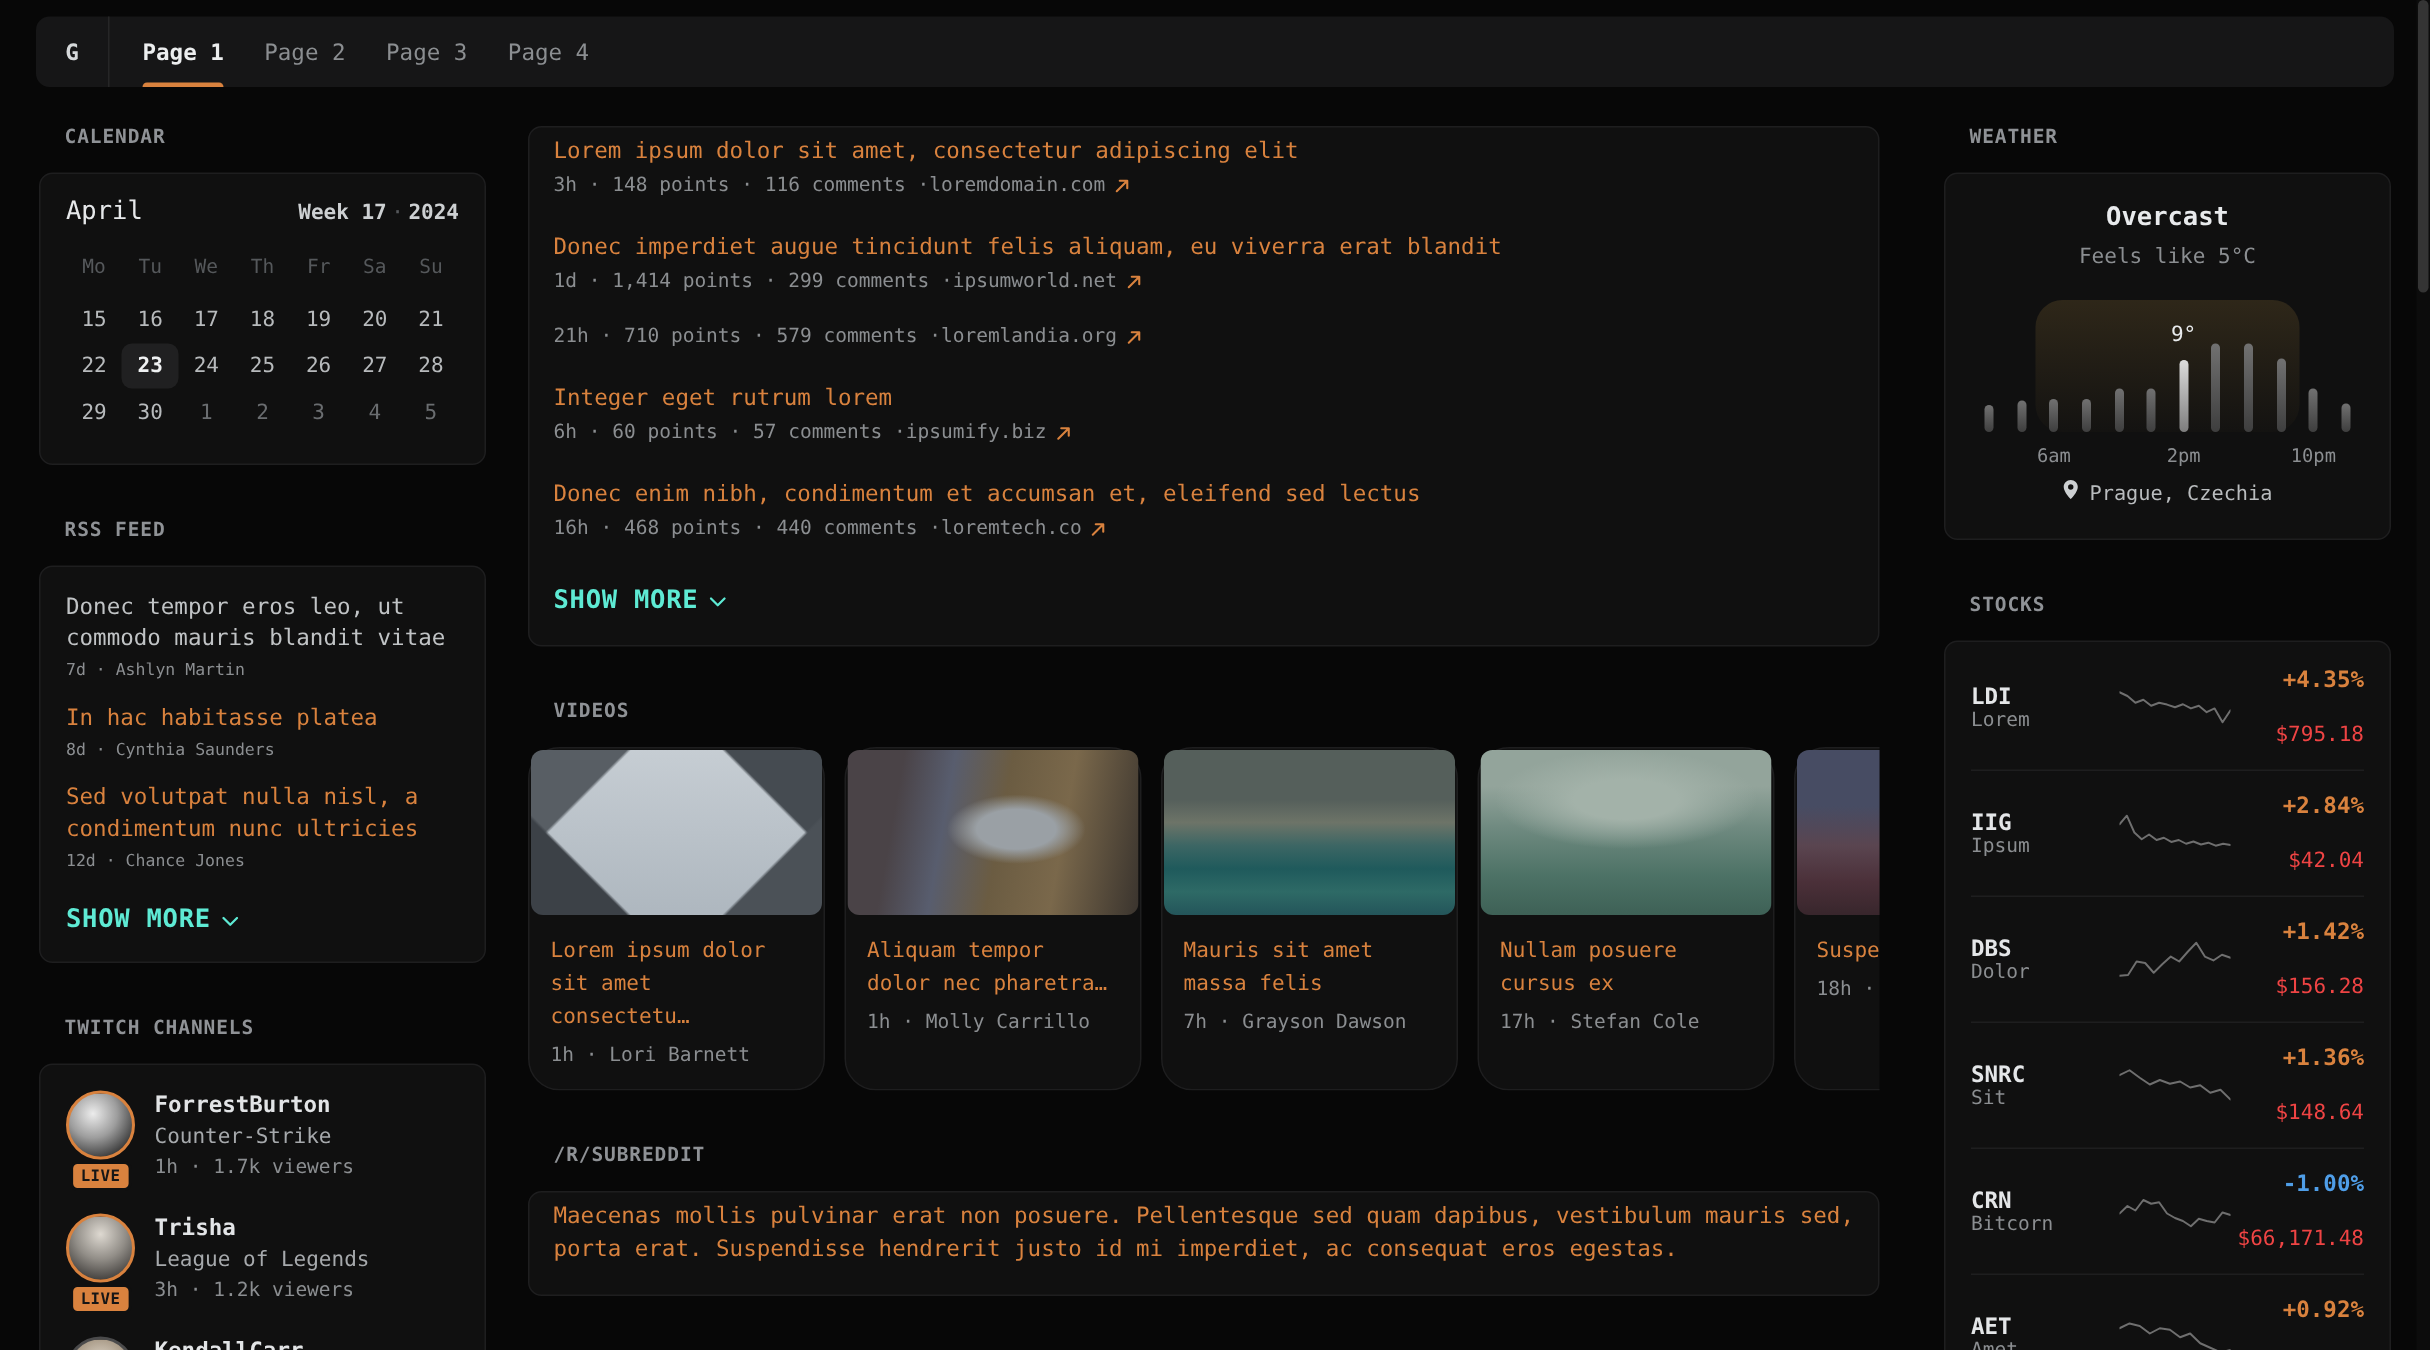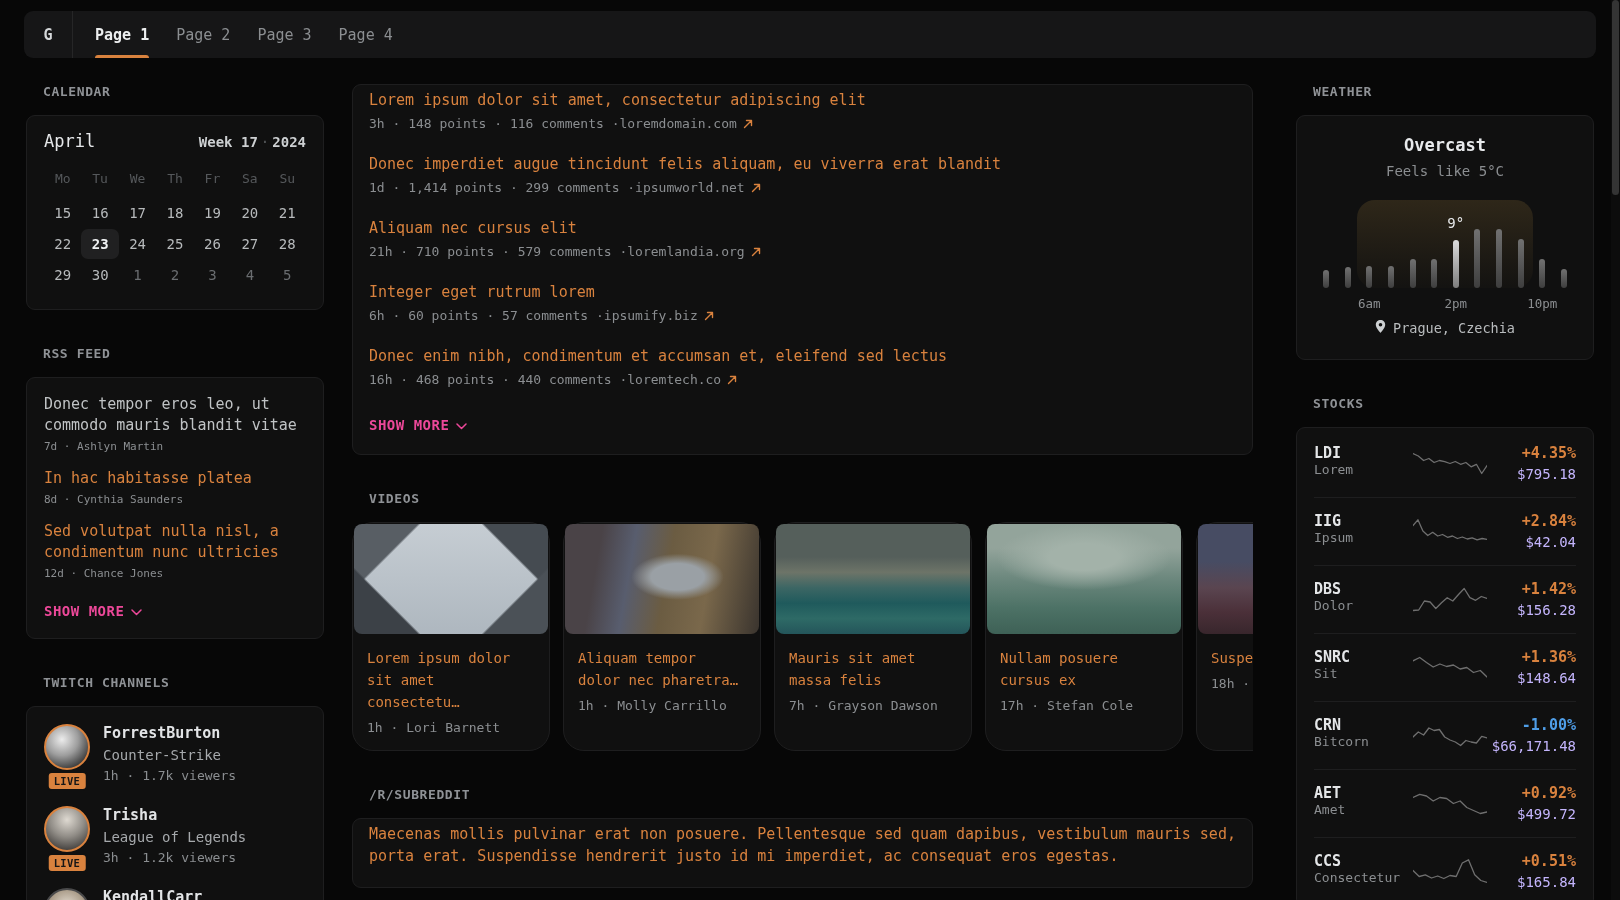--- a/index.html
+++ b/index.html
@@ -41,21 +41,21 @@
   .day{color:#b7babc;}
   .day.other{color:#6a6d70;}
   .day.sel{background:#202021; border-radius:7px; color:#eff1f2; font-weight:600;}
 
   
   .rss-card{padding:16px 17px 18px;}
   .feed-item{margin-bottom:15px;}
   .feed-title{display:block; font-size:15px; line-height:21px; color:var(--accent); cursor:pointer; text-decoration:none;}
   .feed-title.visited{color:#c0c3c5;}
   .feed-meta{font-size:11px; color:var(--muted); margin-top:4px;}
-  .show-more{display:inline-flex; align-items:center; gap:7px; margin-top:8px; font-size:14px; font-weight:600; letter-spacing:.5px; color:#ec4899; cursor:pointer;}
+  .show-more{display:inline-flex; align-items:center; gap:7px; margin-top:8px; font-size:17px; font-weight:600; letter-spacing:.5px; color:#5eead4; cursor:pointer;}
   .show-more svg{margin-top:1px;}
 
   
   .tw-card{padding:17px 17px 20px;}
   .tw-row{display:flex; gap:13px; margin-bottom:23px; cursor:pointer;}
   .tw-row:last-child{margin-bottom:0;}
   .tw-avwrap{position:relative; width:46px; flex:0 0 46px;text-decoration:underline;}
   .tw-av{width:46px; height:46px; border-radius:50%; border:2px solid var(--accent);}
   .tw-av.offline{border-color:#4a4a4b;}
   .av-0{background:radial-gradient(circle at 38% 32%, #ececec, #9d9d9d 42%, #3c3c3c 78%);}
@@ -96,31 +96,31 @@
   .w-bars{position:relative; height:100%; display:flex; justify-content:space-between; align-items:flex-end;}
   .bar-slot{position:relative; width:6px; display:flex; align-items:flex-end; height:100%;}
   .wbar{width:6px; border-radius:3px; background:linear-gradient(180deg,#717171,#3e3e3e);}
   .wbar.hl{background:linear-gradient(180deg,#dcdcdc,#7d7d7d);}
   .bar-time{position:absolute; top:calc(100% + 8px); left:50%; transform:translateX(-50%); font-size:12.5px; color:var(--muted); white-space:nowrap;}
   .bar-temp{position:absolute; left:50%; transform:translateX(-50%); font-size:14px; color:var(--bright); white-space:nowrap;}
   .w-loc{display:inline-flex; align-items:center; gap:7px; font-size:13.5px; color:#b9bcbe;}
 
   
   .stocks-card{padding:2px 17px;}
-  .s-row{display:flex; padding:14px 0 15px; border-top:1px solid var(--border);}
+  .s-row{display:flex; align-items:center; padding:14px 0 15px; border-top:1px solid var(--border);}
   .s-row:first-child{border-top:none;}
   .s-left{width:98px;}
   .s-ticker{font-size:15px; font-weight:bold; color:#e4e6e8;}
   .s-name{font-size:13px; color:var(--muted); margin-top:0;}
   .s-spark{flex:1; display:flex; justify-content:center; align-items:center;}
   .s-right{min-width:88px; display:flex; flex-direction:column; align-items:flex-end;}
   .s-chg{font-size:15px; font-weight:bold;}
   .s-chg.up{color:var(--accent);}
   .s-chg.down{color:var(--blue);}
-  .s-price{font-size:14px; color:#c4b5fd; margin-top:4px; white-space:nowrap;}
+  .s-price{font-size:14px; color:#ef4444; margin-top:20px; white-space:nowrap;}
 
   
   .scrollbar{position:absolute; right:0; top:0; width:9px; height:900px; background:#0c0c0c;}
   .scroll-thumb{margin:0 1px; height:195px; background:#343434; border-radius:4px; cursor:pointer;}
 </style>
 </head>
 <body>
 
 <nav class="topbar">
   <div class="logo">G</div>
@@ -260,21 +260,20 @@
               <span>1d · 1,414 points · 299 comments · </span>
               <span class="domain">ipsumworld.net</span>
               <span class="ext">
                 <svg width="10" height="10" viewBox="0 0 10 10" fill="none">
                   <path d="M1.5 8.5L8.5 1.5M3.5 1.5h5v5" stroke="#d9823e" stroke-width="1.4" stroke-linecap="round" stroke-linejoin="round"></path>
                 </svg>
               </span>
             </div>
           </div>
           <div class="hn-item">
-            <a class="hn-title">Aliquam nec cursus elit</a>
             <div class="hn-meta">
               <span>21h · 710 points · 579 comments · </span>
               <span class="domain">loremlandia.org</span>
               <span class="ext">
                 <svg width="10" height="10" viewBox="0 0 10 10" fill="none">
                   <path d="M1.5 8.5L8.5 1.5M3.5 1.5h5v5" stroke="#d9823e" stroke-width="1.4" stroke-linecap="round" stroke-linejoin="round"></path>
                 </svg>
               </span>
             </div>
           </div>

